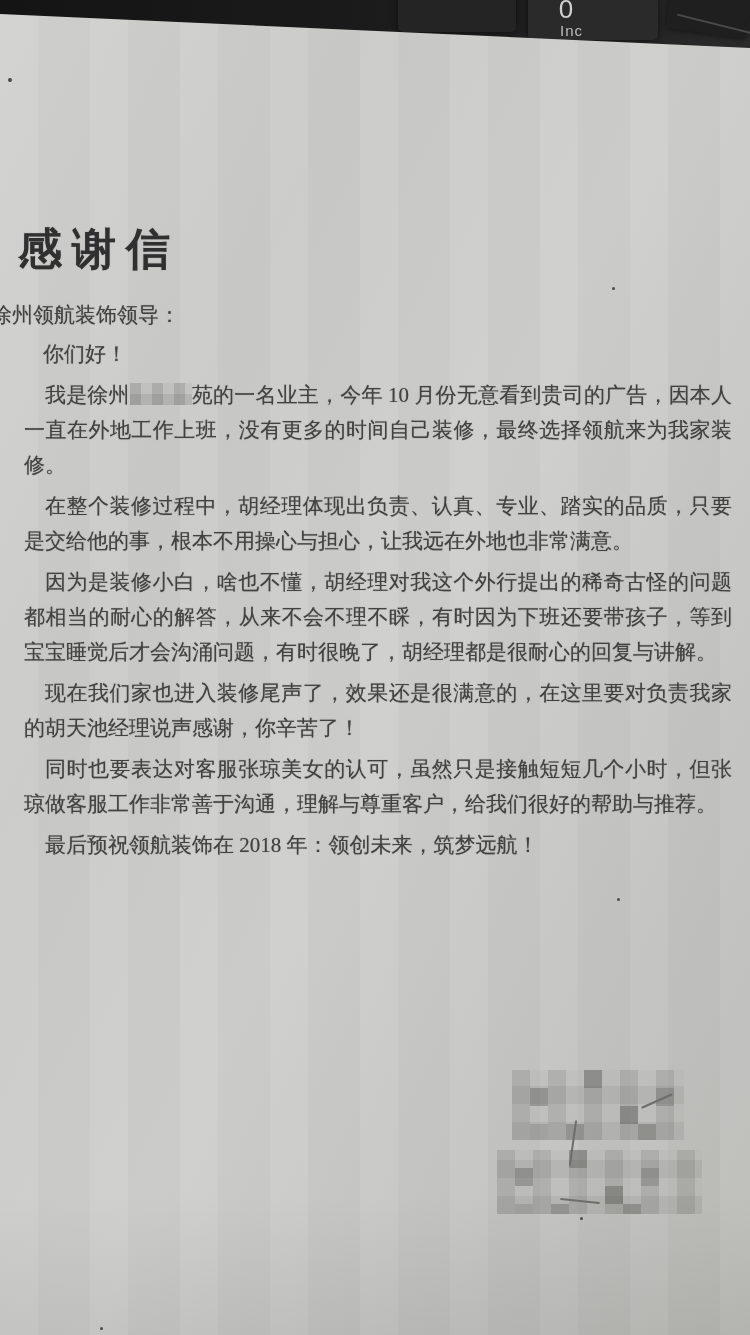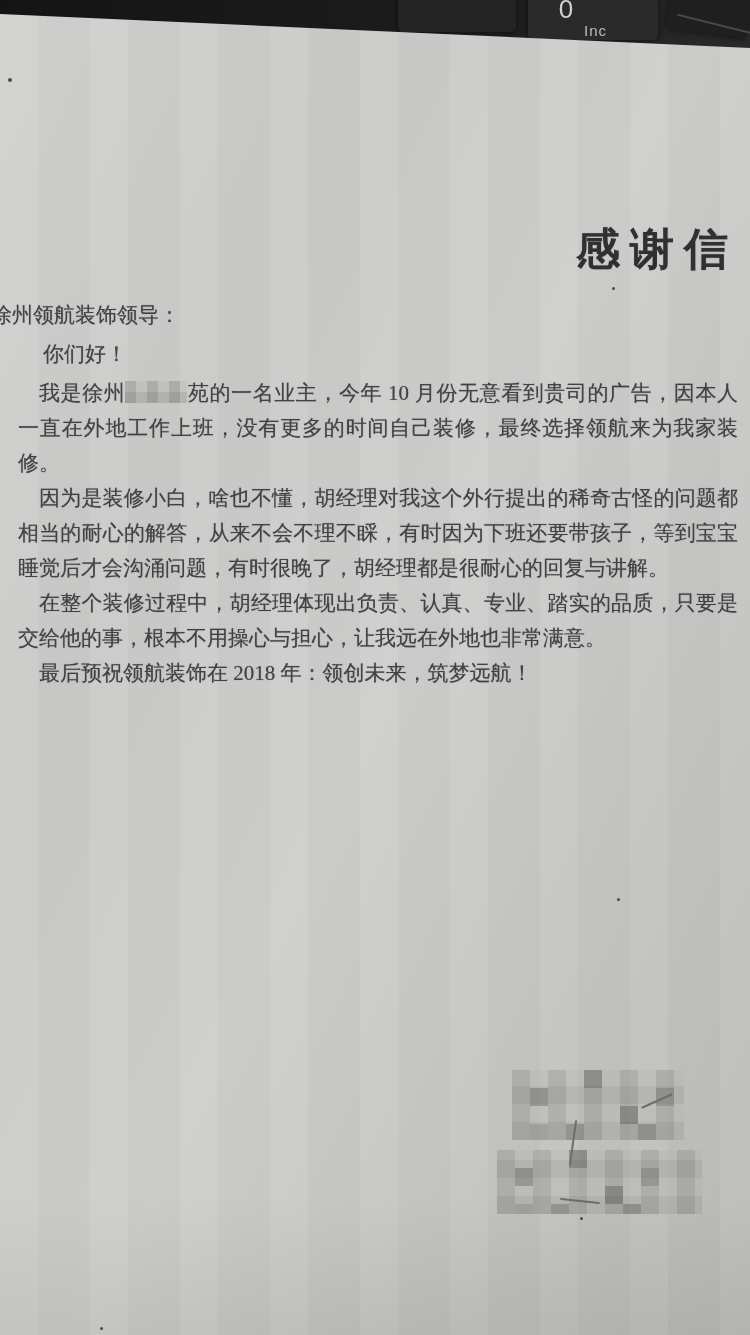--- a/index.html
+++ b/index.html
@@ -13,21 +13,21 @@
   .kb-key{position:absolute;background:#242424;border-radius:5px;box-shadow:0 0 6px rgba(0,0,0,.6);}
   .key-a{left:398px;top:-14px;width:118px;height:46px;}
   .key-b{left:528px;top:-18px;width:130px;height:58px;background:#2a2a2a;}
   .key-c{left:668px;top:-10px;width:82px;height:44px;background:#1f1f1f;transform:rotate(8deg);}
   .key-label-0{
     position:absolute;left:546px;top:-6px;width:40px;
     color:#cfcfcf;font-size:26px;font-family:"Liberation Sans",sans-serif;
     text-align:center;
   }
   .key-label-inc{
-    position:absolute;left:584px;top:22px;width:50px;
+    position:absolute;left:560px;top:22px;width:50px;
     color:#bdbdbd;font-size:15px;font-family:"Liberation Sans",sans-serif;
     letter-spacing:1px;
   }
   .kb-cable{position:absolute;left:676px;top:24px;width:86px;height:2px;background:#4a4a4a;transform:rotate(14deg);}
   
   .paper{
     position:absolute;inset:0;
     clip-path:polygon(0 14px,100% 48px,100% 100%,0 100%);
     background:
       repeating-linear-gradient(90deg,rgba(255,255,255,0.025) 0 38px,rgba(0,0,0,0.02) 38px 90px),
@@ -38,26 +38,26 @@
     background:linear-gradient(180deg,rgba(0,0,0,0) 0%,rgba(40,40,35,0.07) 100%);
   }
   .speck{position:absolute;border-radius:50%;background:#4a4a48;}
   
   .letter{
     position:absolute;left:18px;top:222px;width:720px;
     color:#424242;font-size:21px;line-height:35px;
     text-shadow:0 0 1px rgba(70,70,70,.55);
   }
   .title{
-    text-align:right;font-size:44px;line-height:56px;font-weight:bold;
+    text-align:left;font-size:44px;line-height:56px;font-weight:bold;
     color:#303030;letter-spacing:10px;margin:0 0 20px 0;
   }
   .salutation{margin:0 0 0 -27px;}
   .greeting{margin:4px;text-indent:1em;}
-  .para{margin:0;text-indent:1em;text-align:justify;}
+  .para{margin:6px;text-indent:1em;text-align:justify;}
   
   .mosaic{
     position:relative;overflow:hidden;
     background:
       repeating-linear-gradient(0deg,rgba(112,112,108,.16) 0 18px,rgba(168,168,164,.12) 18px 36px),
       repeating-linear-gradient(90deg,rgba(96,96,92,.2) 0 18px,rgba(178,178,174,.1) 18px 36px);
   }
   .mosaic::after{
     content:"";position:absolute;left:18px;top:18px;width:18px;height:18px;
     background:rgba(72,72,68,.32);
@@ -98,22 +98,24 @@
 <div class="speck" style="left:612px;top:287px;width:3px;height:3px;"></div>
 <div class="speck" style="left:617px;top:898px;width:3px;height:3px;"></div>
 <div class="speck" style="left:580px;top:1217px;width:3px;height:3px;"></div>
 <div class="speck" style="left:100px;top:1327px;width:3px;height:3px;"></div>
 
 <div class="letter">
   <h1 class="title">感谢信</h1>
   <p class="salutation">徐州领航装饰领导：</p>
   <p class="greeting">你们好！</p>
   <p class="para"><span>我是徐州</span><span class="mosaic-inline"></span><span>苑的一名业主，今年 10 月份无意看到贵司的广告，因本人一直在外地工作上班，没有更多的时间自己装修，最终选择领航来为我家装修。</span></p>
+  <p class="para">在整个装修过程中，胡经理体现出负责、认真、专业、踏实的品质，只要是交给他的事，根本不用操心与担心，让我远在外地也非常满意。</p>
   <p class="para">因为是装修小白，啥也不懂，胡经理对我这个外行提出的稀奇古怪的问题都相当的耐心的解答，从来不会不理不睬，有时因为下班还要带孩子，等到宝宝睡觉后才会沟涌问题，有时很晚了，胡经理都是很耐心的回复与讲解。</p>
-  <p class="para">在整个装修过程中，胡经理体现出负责、认真、专业、踏实的品质，只要是交给他的事，根本不用操心与担心，让我远在外地也非常满意。</p>
+  <p class="para">现在我们家也进入装修尾声了，效果还是很满意的，在这里要对负责我家的胡天池经理说声感谢，你辛苦了！</p>
+  <p class="para">同时也要表达对客服张琼美女的认可，虽然只是接触短短几个小时，但张琼做客服工作非常善于沟通，理解与尊重客户，给我们很好的帮助与推荐。</p>
   <p class="para">最后预祝领航装饰在 2018 年：领创未来，筑梦远航！</p>
 </div>
 
 <div class="mosaic sig-1"></div>
 <div class="mosaic sig-2"></div>
 <div class="sig-stroke stroke-a"></div>
 <div class="sig-stroke stroke-b"></div>
 <div class="sig-stroke stroke-c"></div>
 
 </body></html>

